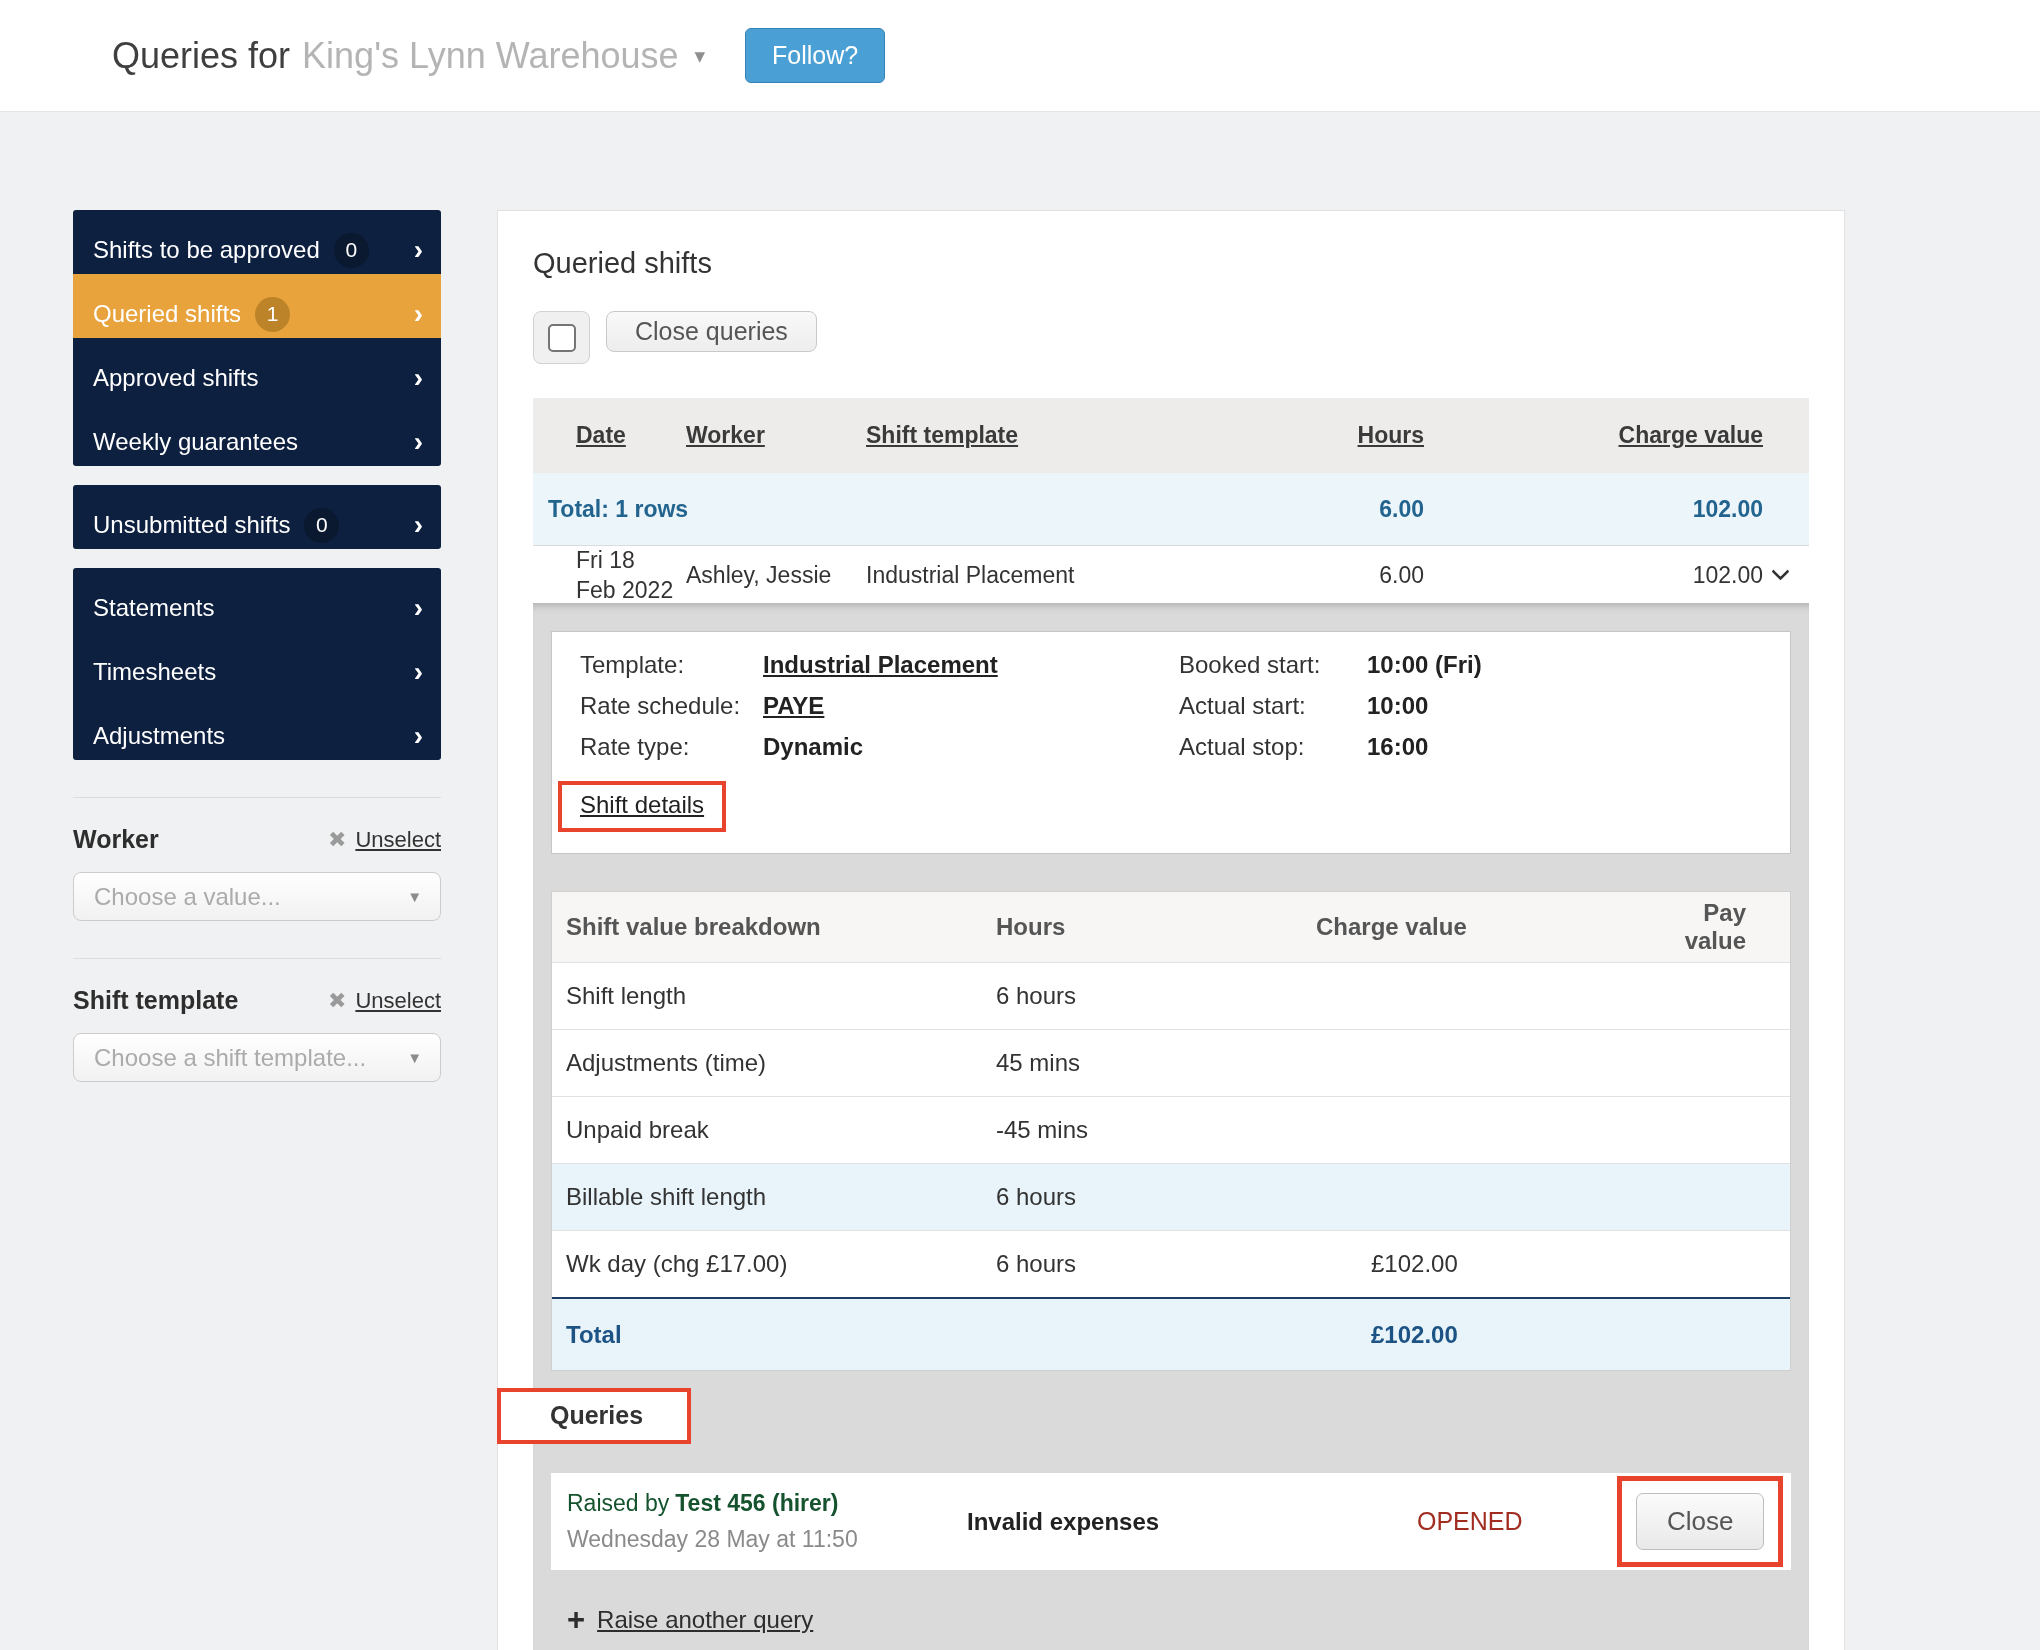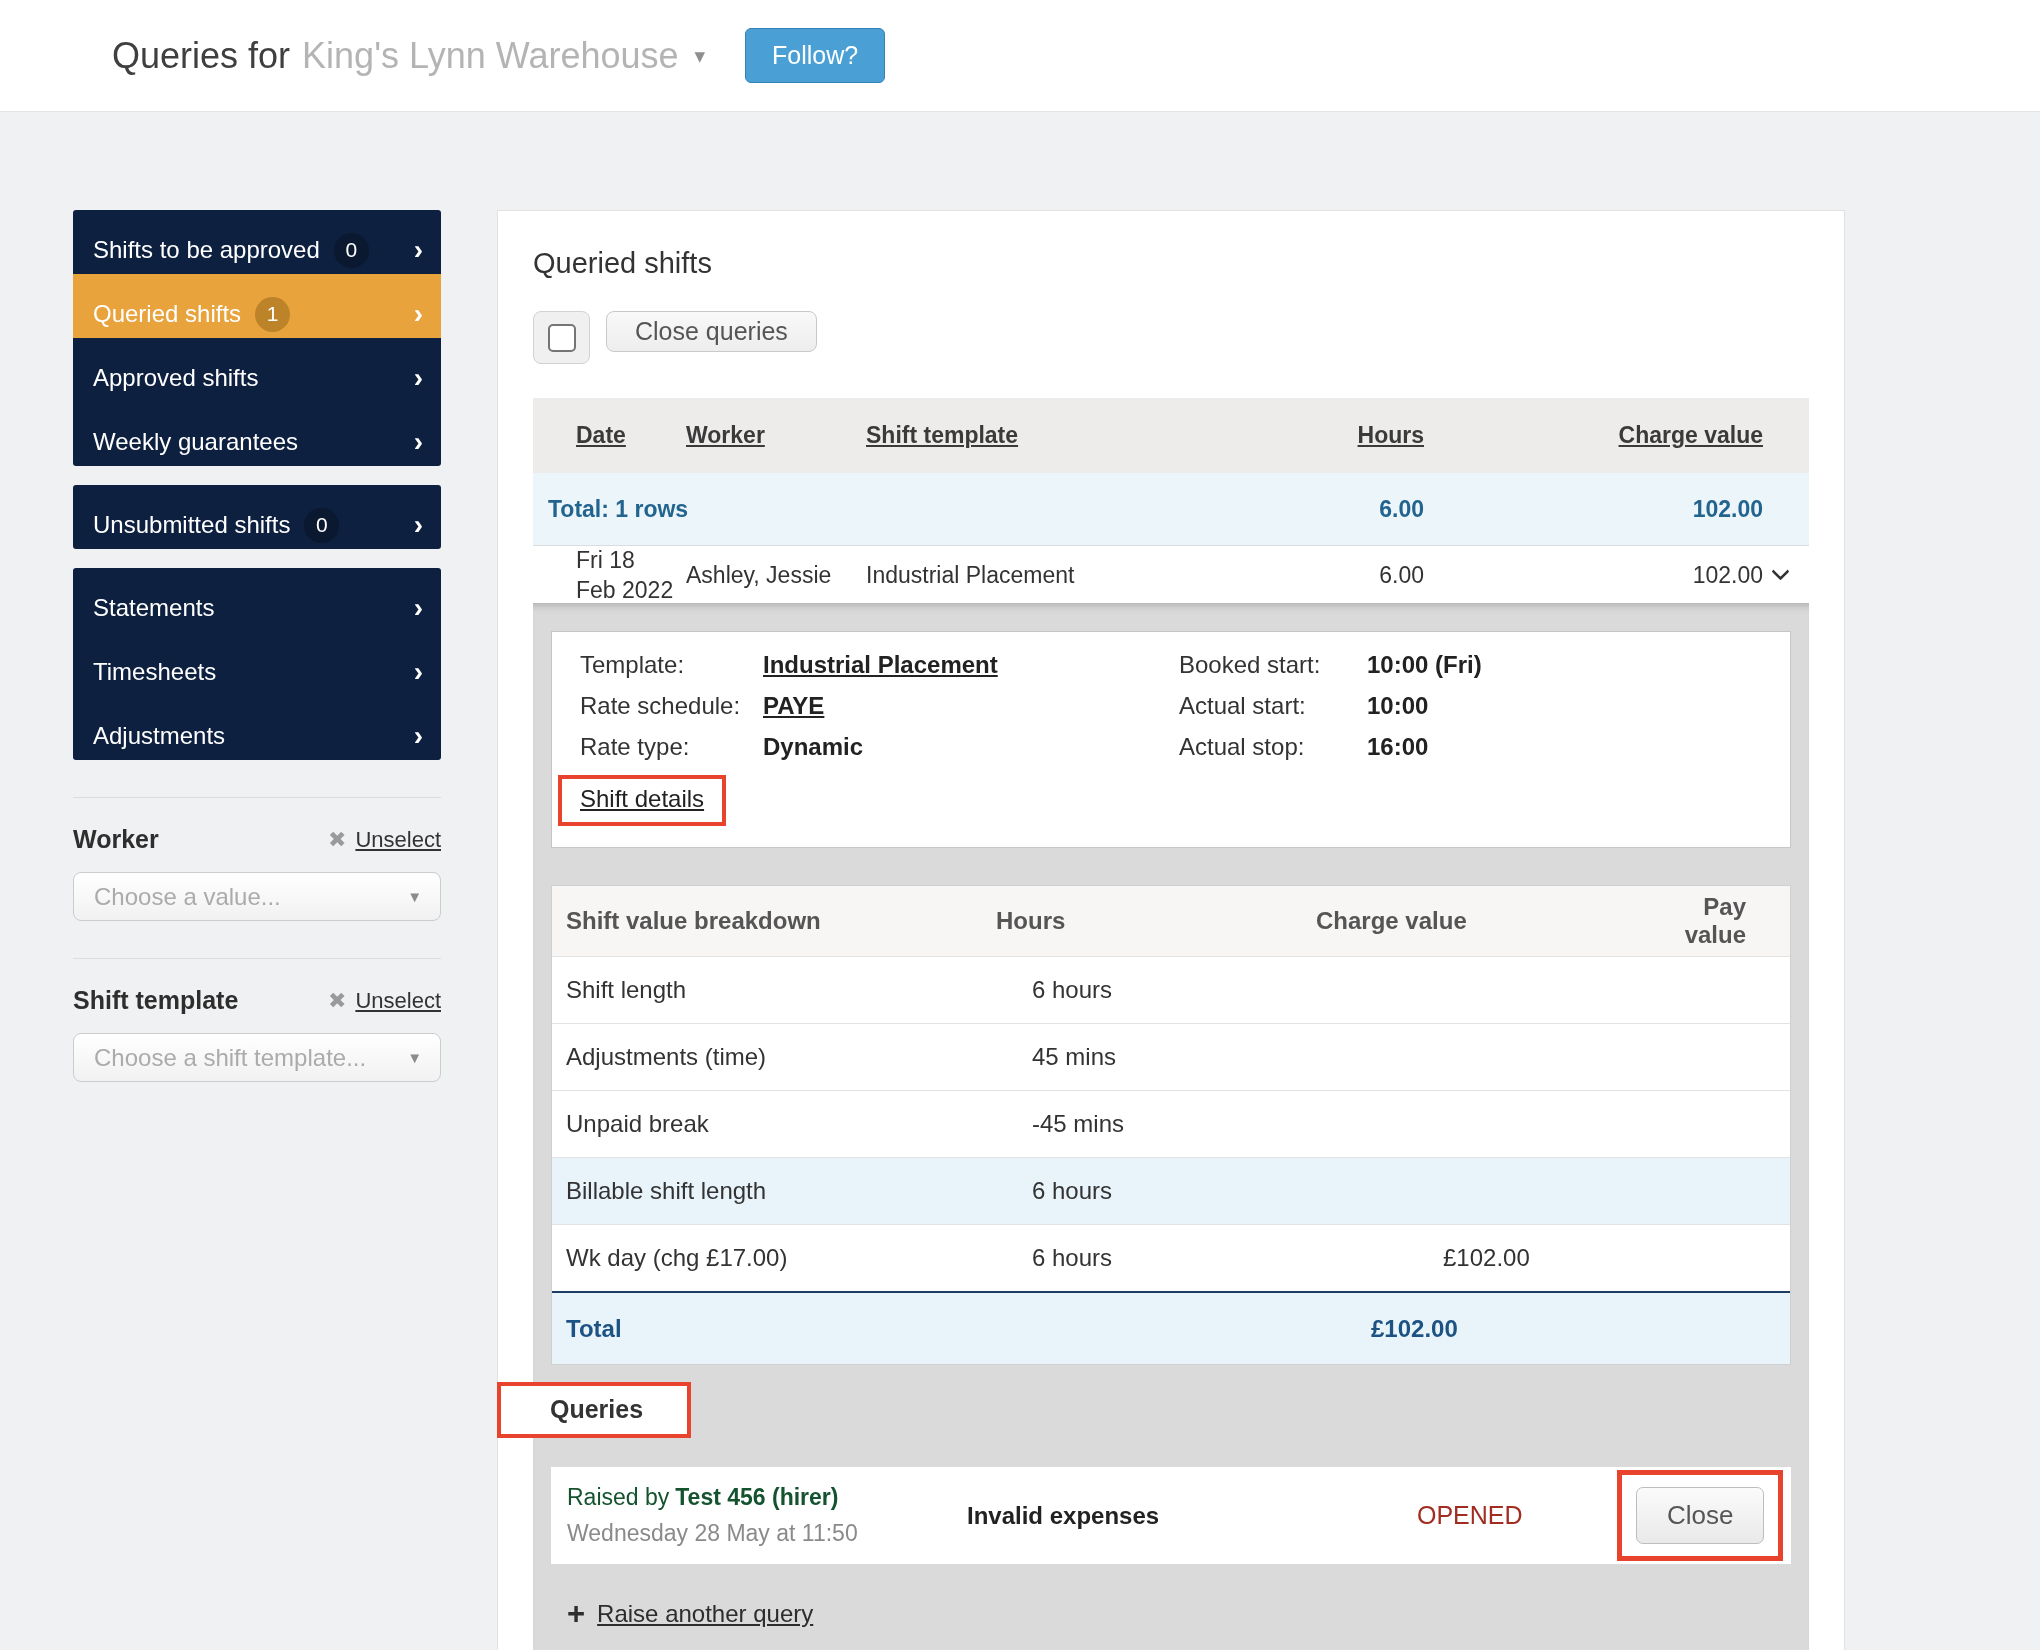--- a/index.html
+++ b/index.html
@@ -79,29 +79,29 @@
 
   .meta-panel { background:#fff; border:1px solid #c6c6c6; padding:19px 28px 21px;
     display:grid; grid-template-columns:1fr 1fr; }
   .meta-row { display:grid; grid-template-columns:183px 1fr; align-items:baseline;
     min-height:41px; font-size:24px; }
   .meta-right .meta-row { grid-template-columns:188px 1fr; padding-left:8px; }
   .mlabel { color:#333; }
   .mvalue { font-weight:bold; color:#222; }
   .link-underline { text-decoration:underline; cursor:pointer; }
   .shift-details-box { display:inline-block; border:4px solid #e8432c;
-    padding:6px 18px 9px; margin:1px 0 0 -22px; }
+    padding:6px 18px 9px; margin:7px 0 0 -22px; }
   .shift-details-link { font-size:24px; color:#222; text-decoration:underline; cursor:pointer; }
 
   
   .breakdown { background:#fff; border:1px solid #cfcfcf; margin-top:37px; }
   .brow { display:grid; grid-template-columns:430px 320px 330px 1fr; align-items:center;
     min-height:67px; padding:0 44px 0 14px; font-size:24px; }
   .bhead { background:#f7f6f5; min-height:70px; color:#555; font-weight:bold; }
-  .bdata { border-top:1px solid #e2e2e2;gap:36px; }
+  .bdata { border-top:1px solid #e2e2e2; }
   .pay-col { text-align:right; }
   .charge-val { padding-left:55px; }
   .highlight { background:#e8f4fa; }
   .btotal { background:#e8f4fa; border-top:2px solid #1c3e63; min-height:73px;
     color:#1d5384; font-weight:bold; }
 
   
   .queries-heading-box { display:inline-block; background:#fff; border:4px solid #e8432c;
     margin:17px 0 8px -54px; padding:9px 44px 10px 49px; }
   .queries-heading { font-size:25px; font-weight:bold; color:#333; }

